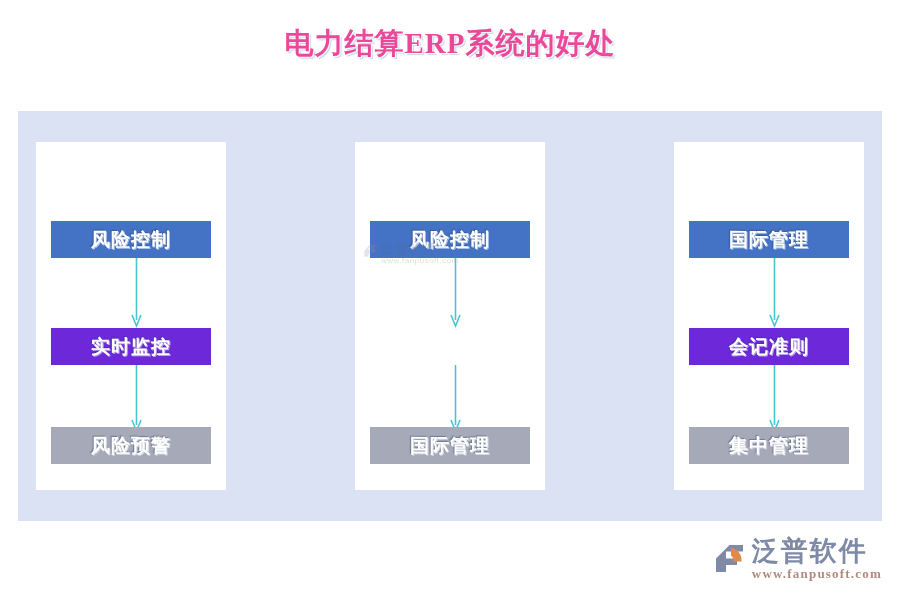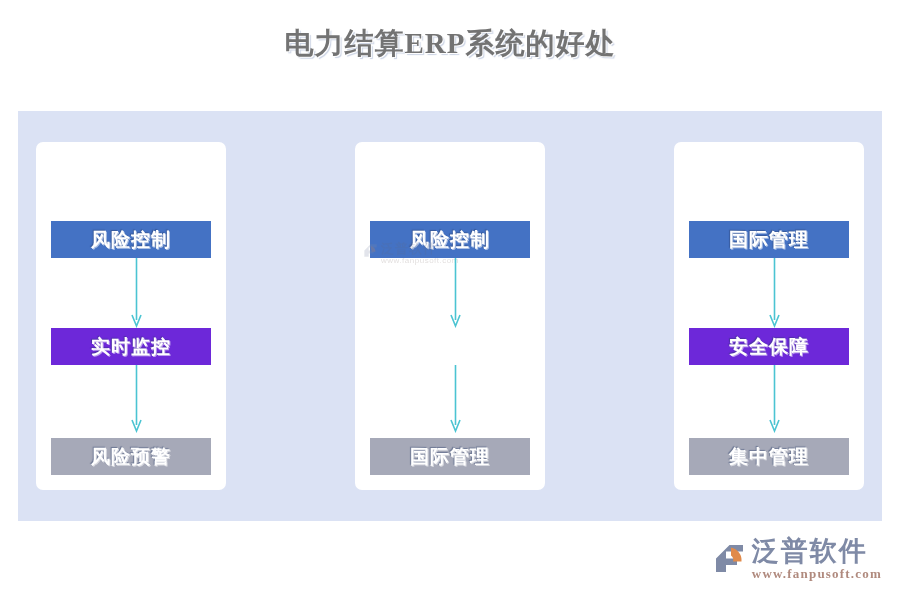--- a/index.html
+++ b/index.html
@@ -18,21 +18,21 @@
 
   
   .page-title {
     position: absolute;
     top: 24px;
     left: 0;
     width: 900px;
     text-align: center;
     font-size: 29px;
     font-weight: 700;
-    color: #737373;
+    color: #ec4899;
     letter-spacing: 1px;
     text-shadow: 1px 1px 0 rgba(255,255,255,0.95),
                  2px 2px 1px rgba(160,175,205,0.55);
     white-space: nowrap;
   }
 
   
   .diagram-panel {
     position: absolute;
     left: 18px;
@@ -52,21 +52,20 @@
     display: flex;
     justify-content: space-between;
   }
 
   .flow-column {
     width: 190px;
     height: 348px;
     background: #ffffff;
     position: relative;
     box-sizing: border-box;
-    border-radius: 7px;
   }
 
   
   .node-box {
     position: absolute;
     left: 15px;
     width: 160px;
     height: 37px;
     line-height: 37px;
     text-align: center;
@@ -81,21 +80,21 @@
   }
   .node-box.level-0 {
     top: 79px;
     background: #4472c4;
   }
   .node-box.level-1 {
     top: 186px;
     background: #6d28d9;
   }
   .node-box.level-2 {
-    top: 296px;
+    top: 285px;
     background: #a6a9b8;
   }
 
   
   .flow-arrow {
     position: absolute;
     left: 94px;
     width: 13px;
   }
   .flow-arrow.arrow-1 {
@@ -247,21 +246,21 @@
     <div class="flow-column">
       <div class="node-box level-0">国际管理</div>
 
       <div class="flow-arrow arrow-1">
         <svg viewBox="0 0 13 70" preserveAspectRatio="none">
           <line x1="6.5" y1="0" x2="6.5" y2="62" stroke="#4BC4D2" stroke-width="1.6"></line>
           <polyline points="2,57 6.5,68 11,57" fill="none" stroke="#4BC4D2" stroke-width="1.6"></polyline>
         </svg>
       </div>
 
-      <div class="node-box level-1">安全保障</div>
+      <div class="node-box level-1">会记准则</div>
 
       <div class="flow-arrow arrow-2">
         <svg viewBox="0 0 13 68" preserveAspectRatio="none">
           <line x1="6.5" y1="0" x2="6.5" y2="60" stroke="#4BC4D2" stroke-width="1.6"></line>
           <polyline points="2,55 6.5,66 11,55" fill="none" stroke="#4BC4D2" stroke-width="1.6"></polyline>
         </svg>
       </div>
 
       <div class="node-box level-2">集中管理</div>
     </div>

